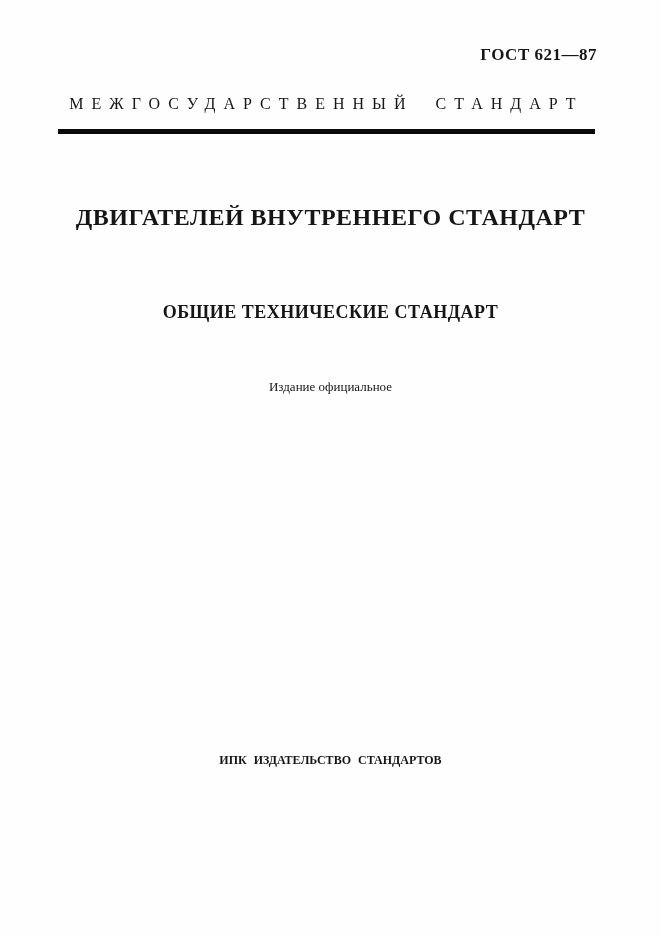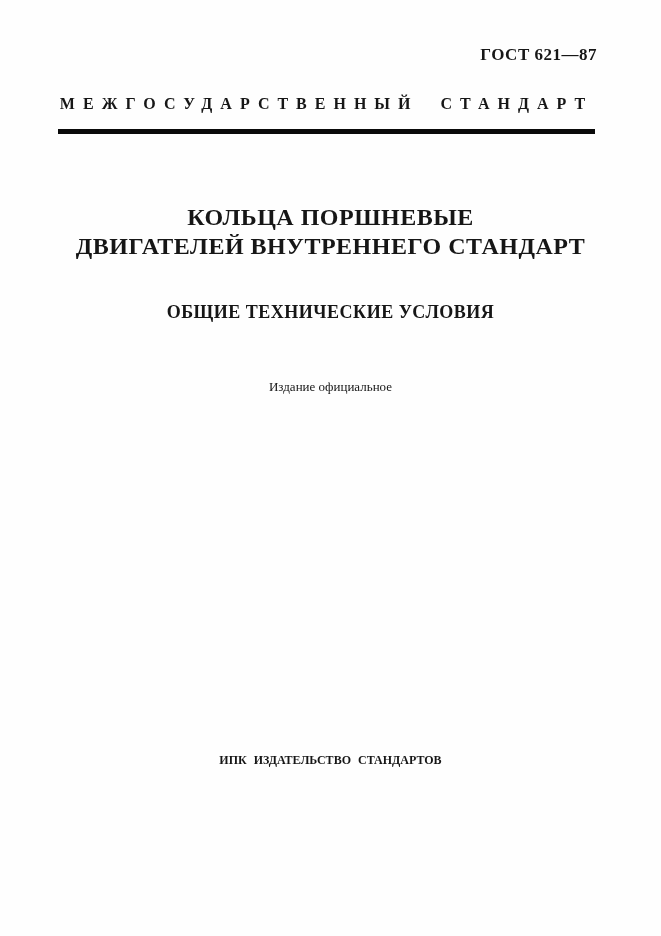--- a/index.html
+++ b/index.html
@@ -32,21 +32,21 @@
     font-weight: bold;
     letter-spacing: 0.5px;
     white-space: nowrap;
   }
   .std-type {
     position: absolute;
     top: 95px;
     left: 58px;
     width: 537px;
     font-size: 16px;
-    font-weight: bold;
+    font-weight: normal;
     letter-spacing: 8px;
     word-spacing: 10px;
     text-align: center;
     white-space: nowrap;
   }
   .rule {
     position: absolute;
     top: 129px;
     left: 58px;
     width: 537px;
@@ -108,25 +108,24 @@
 
 <div class="page">
 
   <div class="doc-number">ГОСТ 621—87</div>
 
   <div class="std-type">МЕЖГОСУДАРСТВЕННЫЙ СТАНДАРТ</div>
 
   <div class="rule" style="background: rgb(10, 10, 10);"></div>
 
   <h1 class="title">
-    <span>КОЛЬЦА ПОРШНЕВЫЕ</span>
     <span>ДВИГАТЕЛЕЙ ВНУТРЕННЕГО СТАНДАРТ</span>
   </h1>
 
-  <div class="subtitle">ОБЩИЕ ТЕХНИЧЕСКИЕ УСЛОВИЯ</div>
+  <div class="subtitle">ОБЩИЕ ТЕХНИЧЕСКИЕ СТАНДАРТ</div>
 
   <div class="edition">Издание официальное</div>
 
   <div class="imprint">
     <div class="publisher">ИПК ИЗДАТЕЛЬСТВО СТАНДАРТОВ</div>
   </div>
 
 </div>
 
 </body></html>

